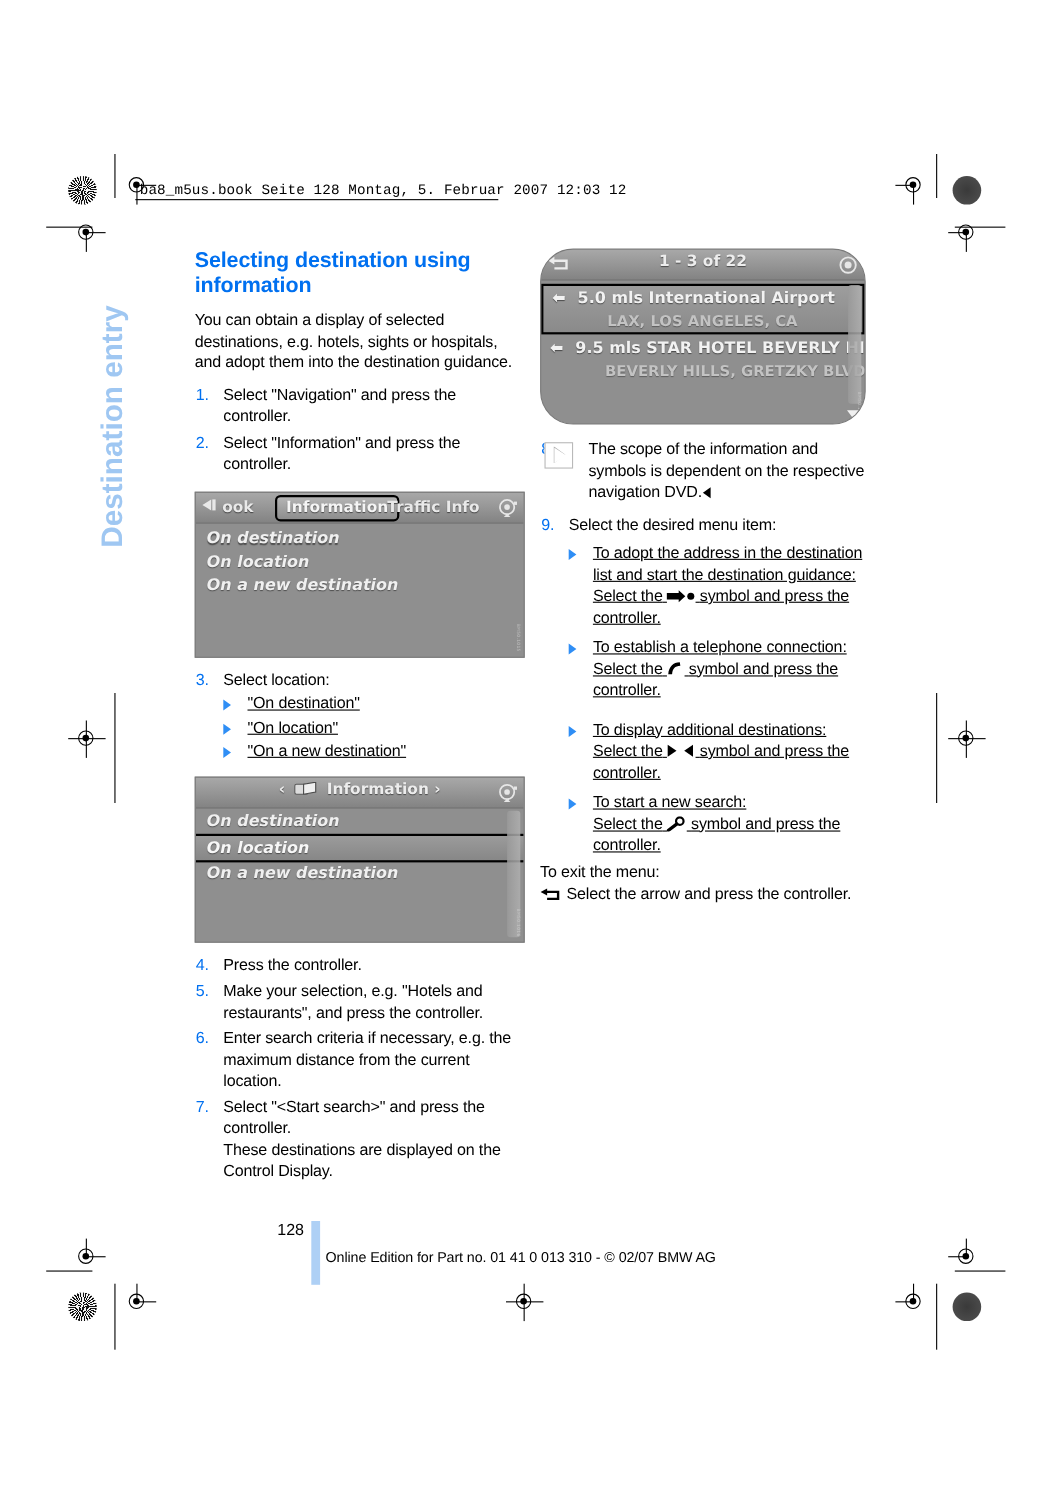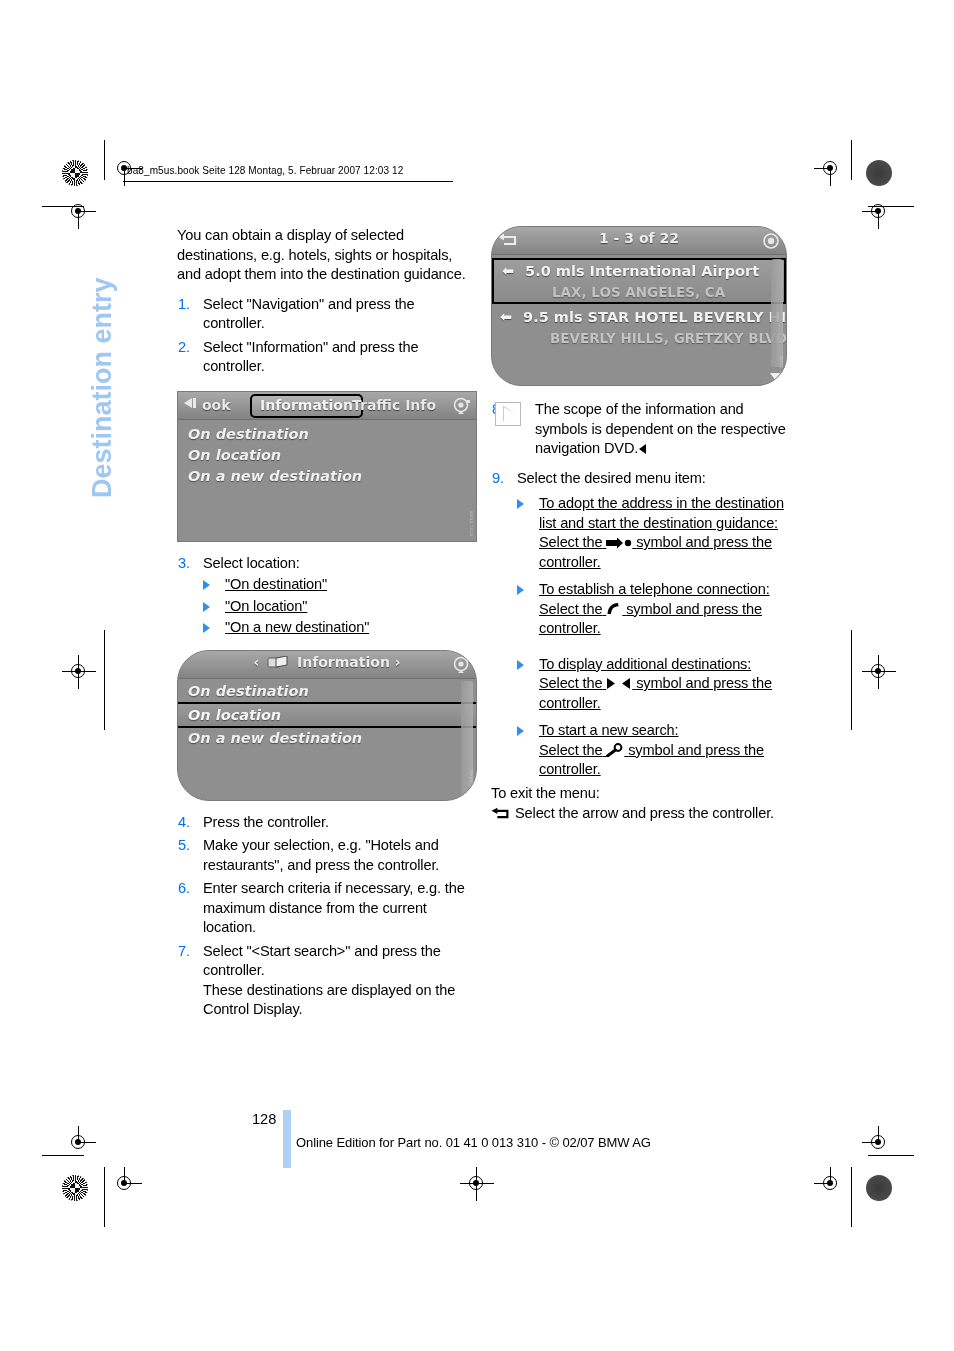--- a/index.html
+++ b/index.html
@@ -76,22 +76,22 @@
   .page {
     position: absolute;
     left: 0; top: 0;
     width: 954px; height: 1351px;
   }
 
   .running-header {
     position: absolute;
     left: 127px;
     top: 165px;
-    font-family: Liberation Sans, sans-serif;
-    font-size: 10px;
+    font-family: Liberation Mono, monospace;
+    font-size: 13px;
     letter-spacing: 0.1px;
     white-space: nowrap;
     color: #000;
   }
   .header-underline {
     position: absolute;
     left: 123px;
     top: 181px;
     width: 330px;
     height: 1px;
@@ -492,20 +492,21 @@
 
   <div class="running-header">ba8_m5us.book  Seite 128  Montag, 5. Februar 2007  12:03 12</div>
   <div class="header-underline"></div>
 
   <div class="chapter-wrap">
     <div class="chapter-text">Destination entry</div>
   </div>
 
   <div class="col col-left">
 
+    <h1 class="title">Selecting destination using information</h1>
 
     <p class="body">You can obtain a display of selected destinations, e.g. hotels, sights or hospitals, and adopt them into the destination guidance.</p>
 
     <ol class="steps">
       <li>
         <span class="num">1.</span>
         <span>Select "Navigation" and press the controller.</span>
       </li>
       <li>
         <span class="num">2.</span>
@@ -541,21 +542,21 @@
         <span class="num">3.</span>
         <span>Select location:</span>
         <ul class="bullets">
           <li><span class="tri"></span><span>"On destination"</span></li>
           <li><span class="tri"></span><span>"On location"</span></li>
           <li><span class="tri"></span><span>"On a new destination"</span></li>
         </ul>
       </li>
     </ol>
 
-    <div class="cd" style="position:relative; width:300px; height:151px; margin:12px 0 12px 0;border-radius:32px;">
+    <div class="cd" style="position:relative; width:300px; height:151px; margin:12px 0 12px 0;">
       <div class="cd-bar">
         <div class="cd-title">
           <span>‹</span>
           <svg width="22" height="13" viewBox="0 0 22 13" style="vertical-align:-2px;margin:0 3px;">
             <rect x="1" y="2" width="12" height="9" rx="1.5" fill="#dcdcdc" stroke="#5a5a5a" stroke-width="1"></rect>
             <path d="M9 2 L20 0 L20 9 L9 11 Z" fill="#f0f0f0" stroke="#4a4a4a" stroke-width="1"></path>
           </svg>
           <span>Information</span>
           <span>›</span>
         </div>

